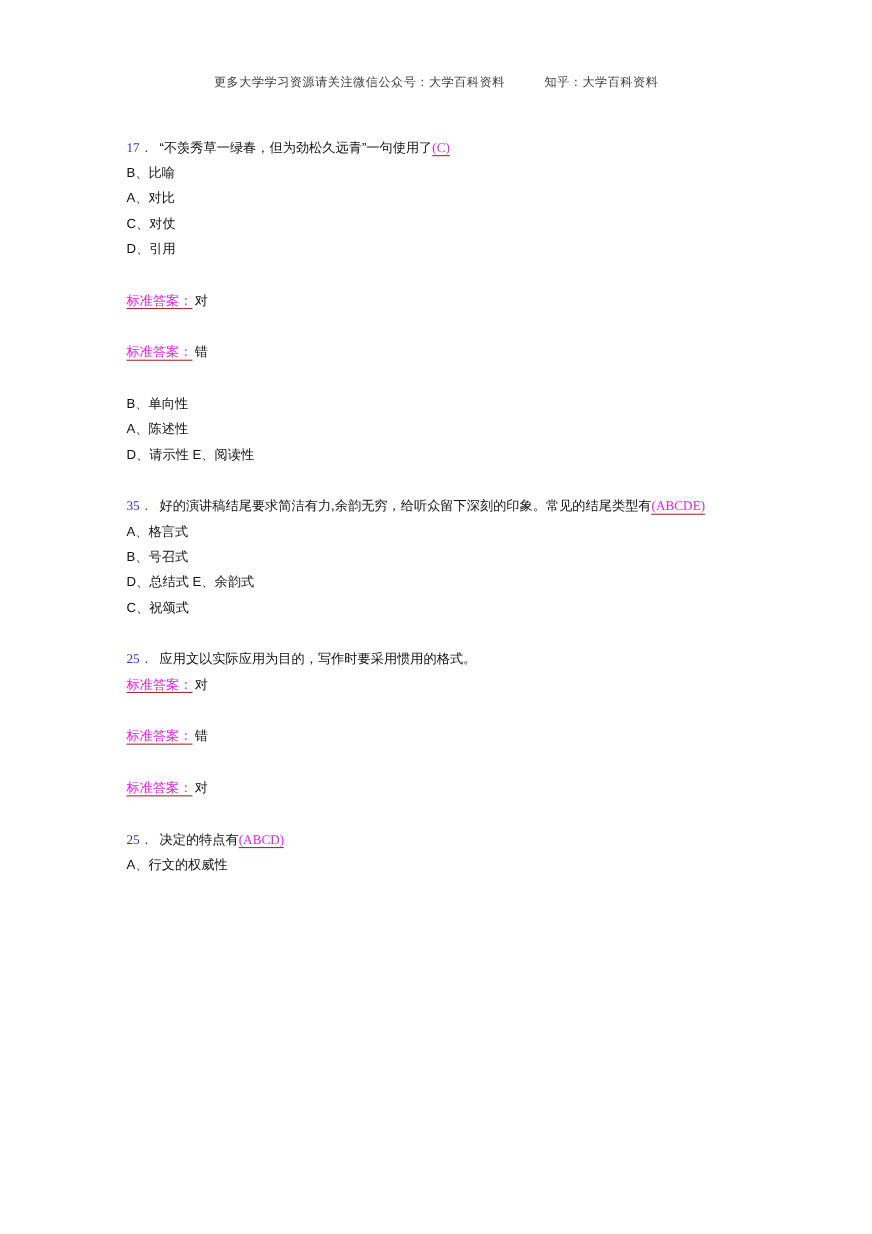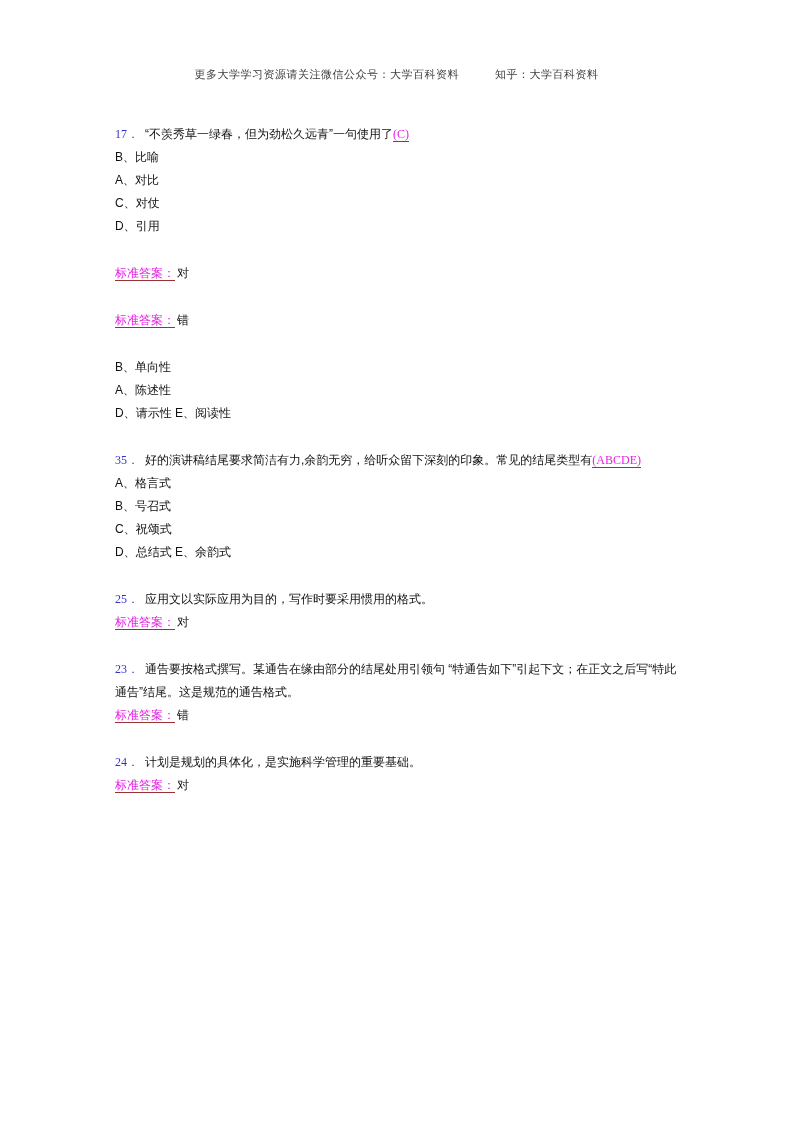--- a/index.html
+++ b/index.html
@@ -85,29 +85,31 @@
       </div>
       <div class="qblock">
         <p class="line option">B、单向性</p>
         <p class="line option">A、陈述性</p>
         <p class="line option">D、请示性 E、阅读性</p>
       </div>
       <div class="qblock">
         <p class="line stem"><span class="qnum">35．</span><span class="stemtext">好的演讲稿结尾要求简洁有力,余韵无穷，给听众留下深刻的印象。常见的结尾类型有</span><span class="answer">(ABCDE)</span></p>
         <p class="line option">A、格言式</p>
         <p class="line option">B、号召式</p>
+        <p class="line option">D、总结式 E、余韵式</p>
         <p class="line option">C、祝颂式</p>
-        <p class="line option">D、总结式 E、余韵式</p>
       </div>
       <div class="qblock">
         <p class="line stem"><span class="qnum">25．</span><span class="stemtext">应用文以实际应用为目的，写作时要采用惯用的格式。</span></p>
         <p class="line std"><span class="std-label">标准答案：</span><span class="std-value">对</span></p>
       </div>
       <div class="qblock">
-        <p class="line stem"><span class="qnum">23．</span><span class="stemtext">通告要按格式撰写。某通告在缘由部分的结尾处用引领句 “特通告如下”引起下文；在正文之后写“特此通告”结尾。这是规范的通告格式。</span></p>
         <p class="line std"><span class="std-label">标准答案：</span><span class="std-value">错</span></p>
       </div>
       <div class="qblock">
-        <p class="line stem"><span class="qnum">24．</span><span class="stemtext">计划是规划的具体化，是实施科学管理的重要基础。</span></p>
         <p class="line std"><span class="std-label">标准答案：</span><span class="std-value">对</span></p>
+      </div>
+      <div class="qblock">
+        <p class="line stem"><span class="qnum">25．</span><span class="stemtext">决定的特点有</span><span class="answer">(ABCD)</span></p>
+        <p class="line option">A、行文的权威性</p>
       </div>
     </div>
 </div>
 
 </body></html>

